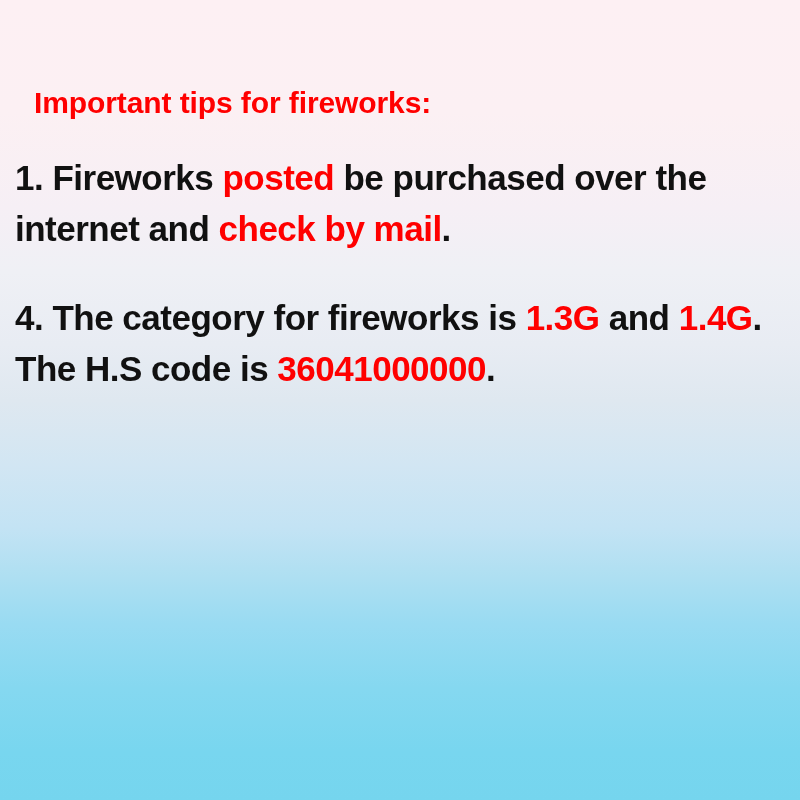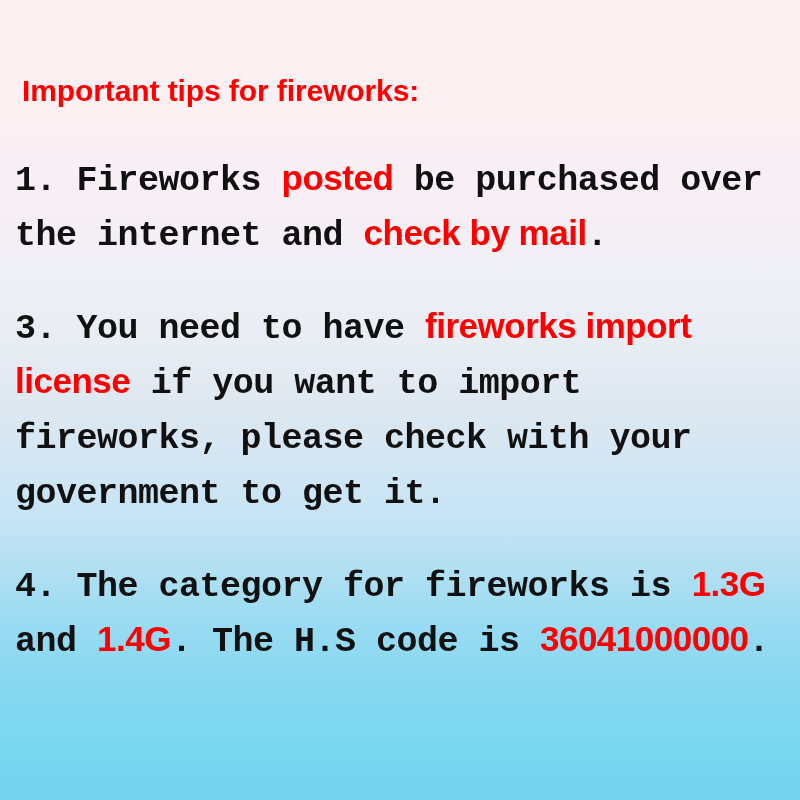--- a/index.html
+++ b/index.html
@@ -36,21 +36,21 @@
       #78d6ef 94%,
       #75d5ee 100%
     );
     padding: 0 18px 0 16px;
   }
 
   .heading {
     position: absolute;
     left: 18px;
     top: 68px;
-    margin: 4px;
+    margin: 16px;
     color: #ff0000;
     font-size: 30px;
     font-weight: bold;
     line-height: 38px;
     letter-spacing: -0.1px;
     white-space: nowrap;
   }
 
   .tips {
     position: absolute;
@@ -78,29 +78,27 @@
   .seg {
     white-space: pre-wrap;
   }
 
   .seg-red {
     color: #ff0000;
   }
 
   .seg-black {
     color: #111111;
-    font-family: Liberation Mono, monospace;
   }
 </style>
 </head>
 <body>
 
 <div id="poster">
 
   <h1 class="heading">Important tips for fireworks:</h1>
 
   <ol class="tips">
       <li class="tip"><span class="seg seg-black">1. Fireworks </span><span class="seg seg-red">posted</span><span class="seg seg-black"> be purchased over the internet and </span><span class="seg seg-red">check by mail</span><span class="seg seg-black">.</span></li>
-      <li class="tip"><span class="seg seg-black">3. You need to have </span><span class="seg seg-red">fireworks import license</span><span class="seg seg-black"> if you want to import fireworks, please check with your government to get it.</span></li>
       <li class="tip"><span class="seg seg-black">4. The category for fireworks is </span><span class="seg seg-red">1.3G</span><span class="seg seg-black"> and </span><span class="seg seg-red">1.4G</span><span class="seg seg-black">. The H.S code is </span><span class="seg seg-red">36041000000</span><span class="seg seg-black">.</span></li>
     </ol>
 
 </div>
 
 </body></html>

